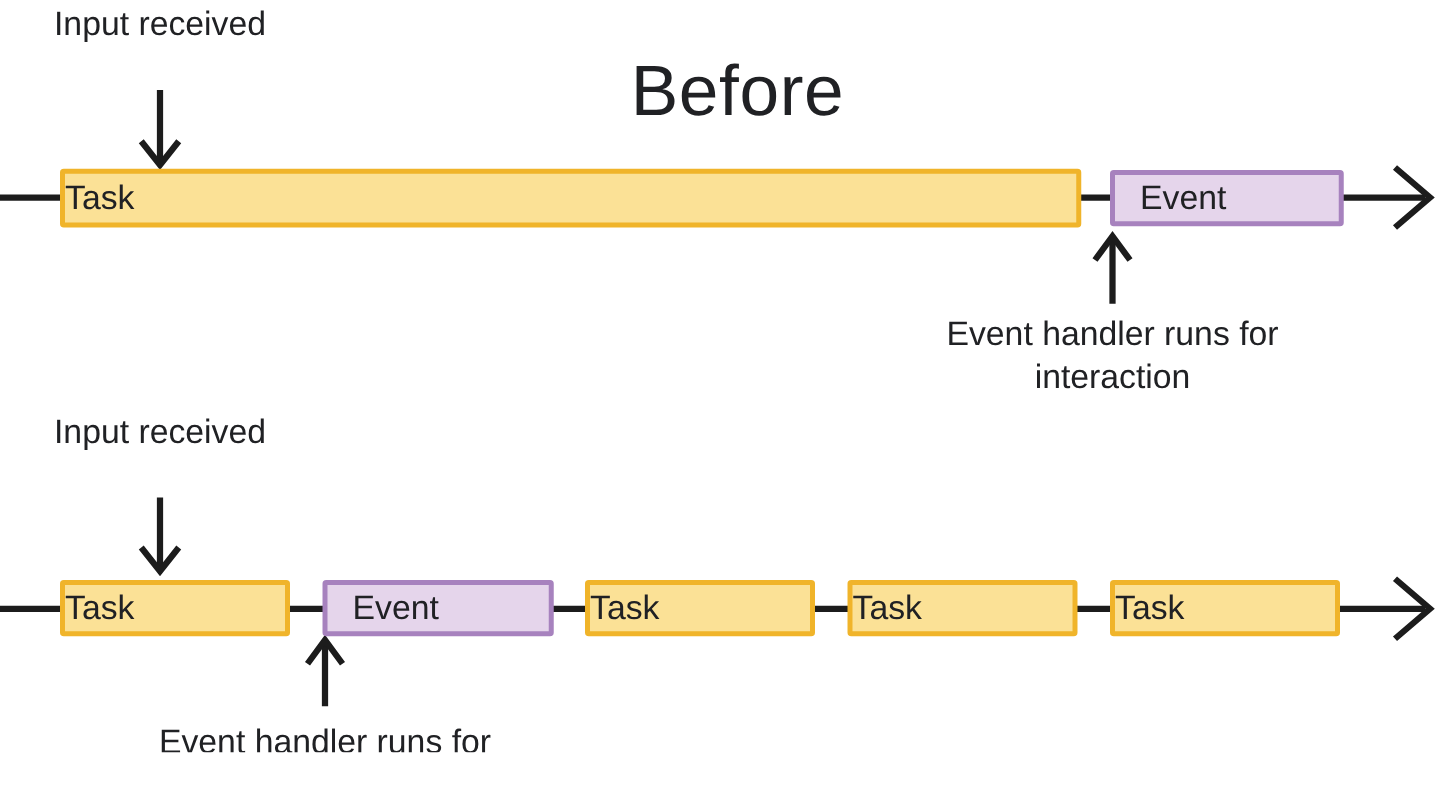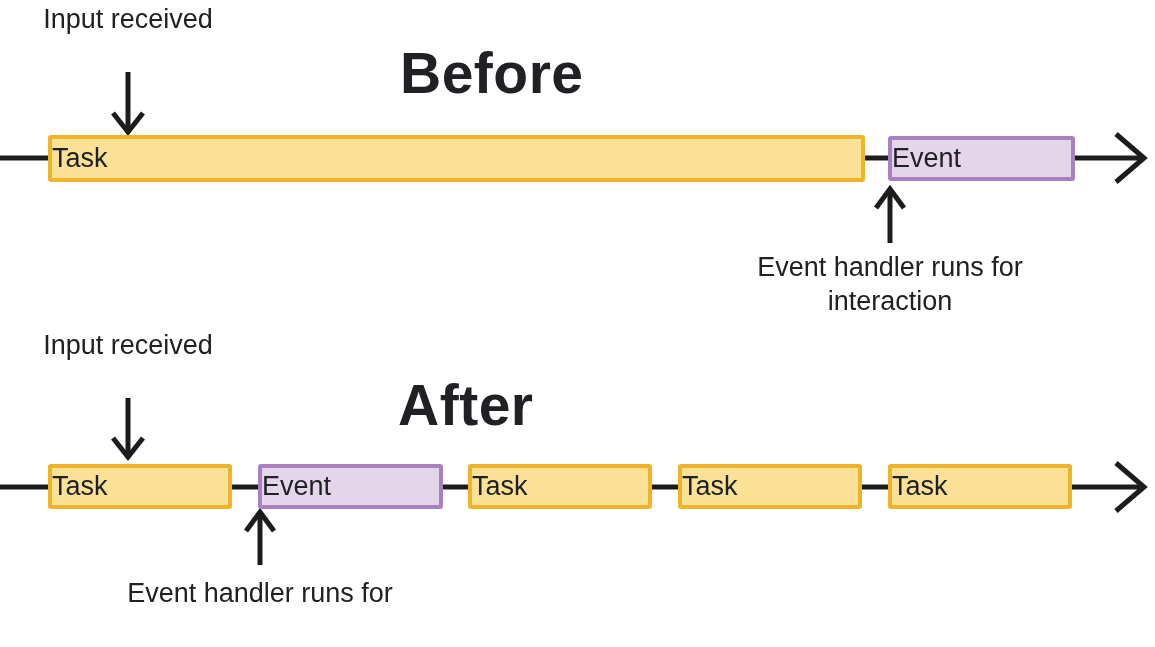--- a/index.html
+++ b/index.html
@@ -25,24 +25,24 @@
   .ln {
     stroke: var(--line, #1c1c1c);
     stroke-width: 5;
     fill: none;
     stroke-linejoin: miter;
     stroke-linecap: butt;
   }
   .title {
     position: absolute;
     font-size: 57px;
-    font-weight: 700;
+    font-weight: 400;
     letter-spacing: 0.5px;
     color: var(--text, #202124);
-    text-align: left;
+    text-align: center;
     white-space: nowrap;
   }
   .b-title { left: 400px; top: 40px; width: 380px; }
   .a-title { left: 398px; top: 372px; width: 360px; }
   .label {
     position: absolute;
     font-size: 27px;
     line-height: 34px;
     color: var(--text, #202124);
     text-align: center;
@@ -61,20 +61,21 @@
     color: var(--text, #202124);
     border-radius: 3px;
   }
   .task {
     background: var(--task-fill, #fbe196);
     border: 4px solid var(--task-border, #f0b42a);
   }
   .event {
     background: var(--event-fill, #e5d5eb);
     border: 4px solid var(--event-border, #a782be);
+    padding-left: 20px;
   }
   .b-task  { left: 48px;  top: 135px; width: 817px; height: 47px; }
   .b-event { left: 888px; top: 136px; width: 187px; height: 45px; }
   .a-box   { top: 464px; height: 45px; }
   .a-b1 { left: 48px;  width: 184px; }
   .a-b2 { left: 258px; width: 185px; }
   .a-b3 { left: 468px; width: 184px; }
   .a-b4 { left: 678px; width: 184px; }
   .a-b5 { left: 888px; width: 184px; }
 </style>
@@ -133,21 +134,20 @@
   <div class="box task b-task">
     <span>Task</span>
   </div>
   <div class="box event b-event">
     <span>Event</span>
   </div>
 
   <div class="label b-handler">Event handler runs for interaction</div>
 
   <div class="label a-input">Input received</div>
-  <div class="title a-title">After</div>
 
   <div class="box task a-box a-b1">
     <span>Task</span>
   </div>
   <div class="box event a-box a-b2">
     <span>Event</span>
   </div>
   <div class="box task a-box a-b3">
     <span>Task</span>
   </div>

